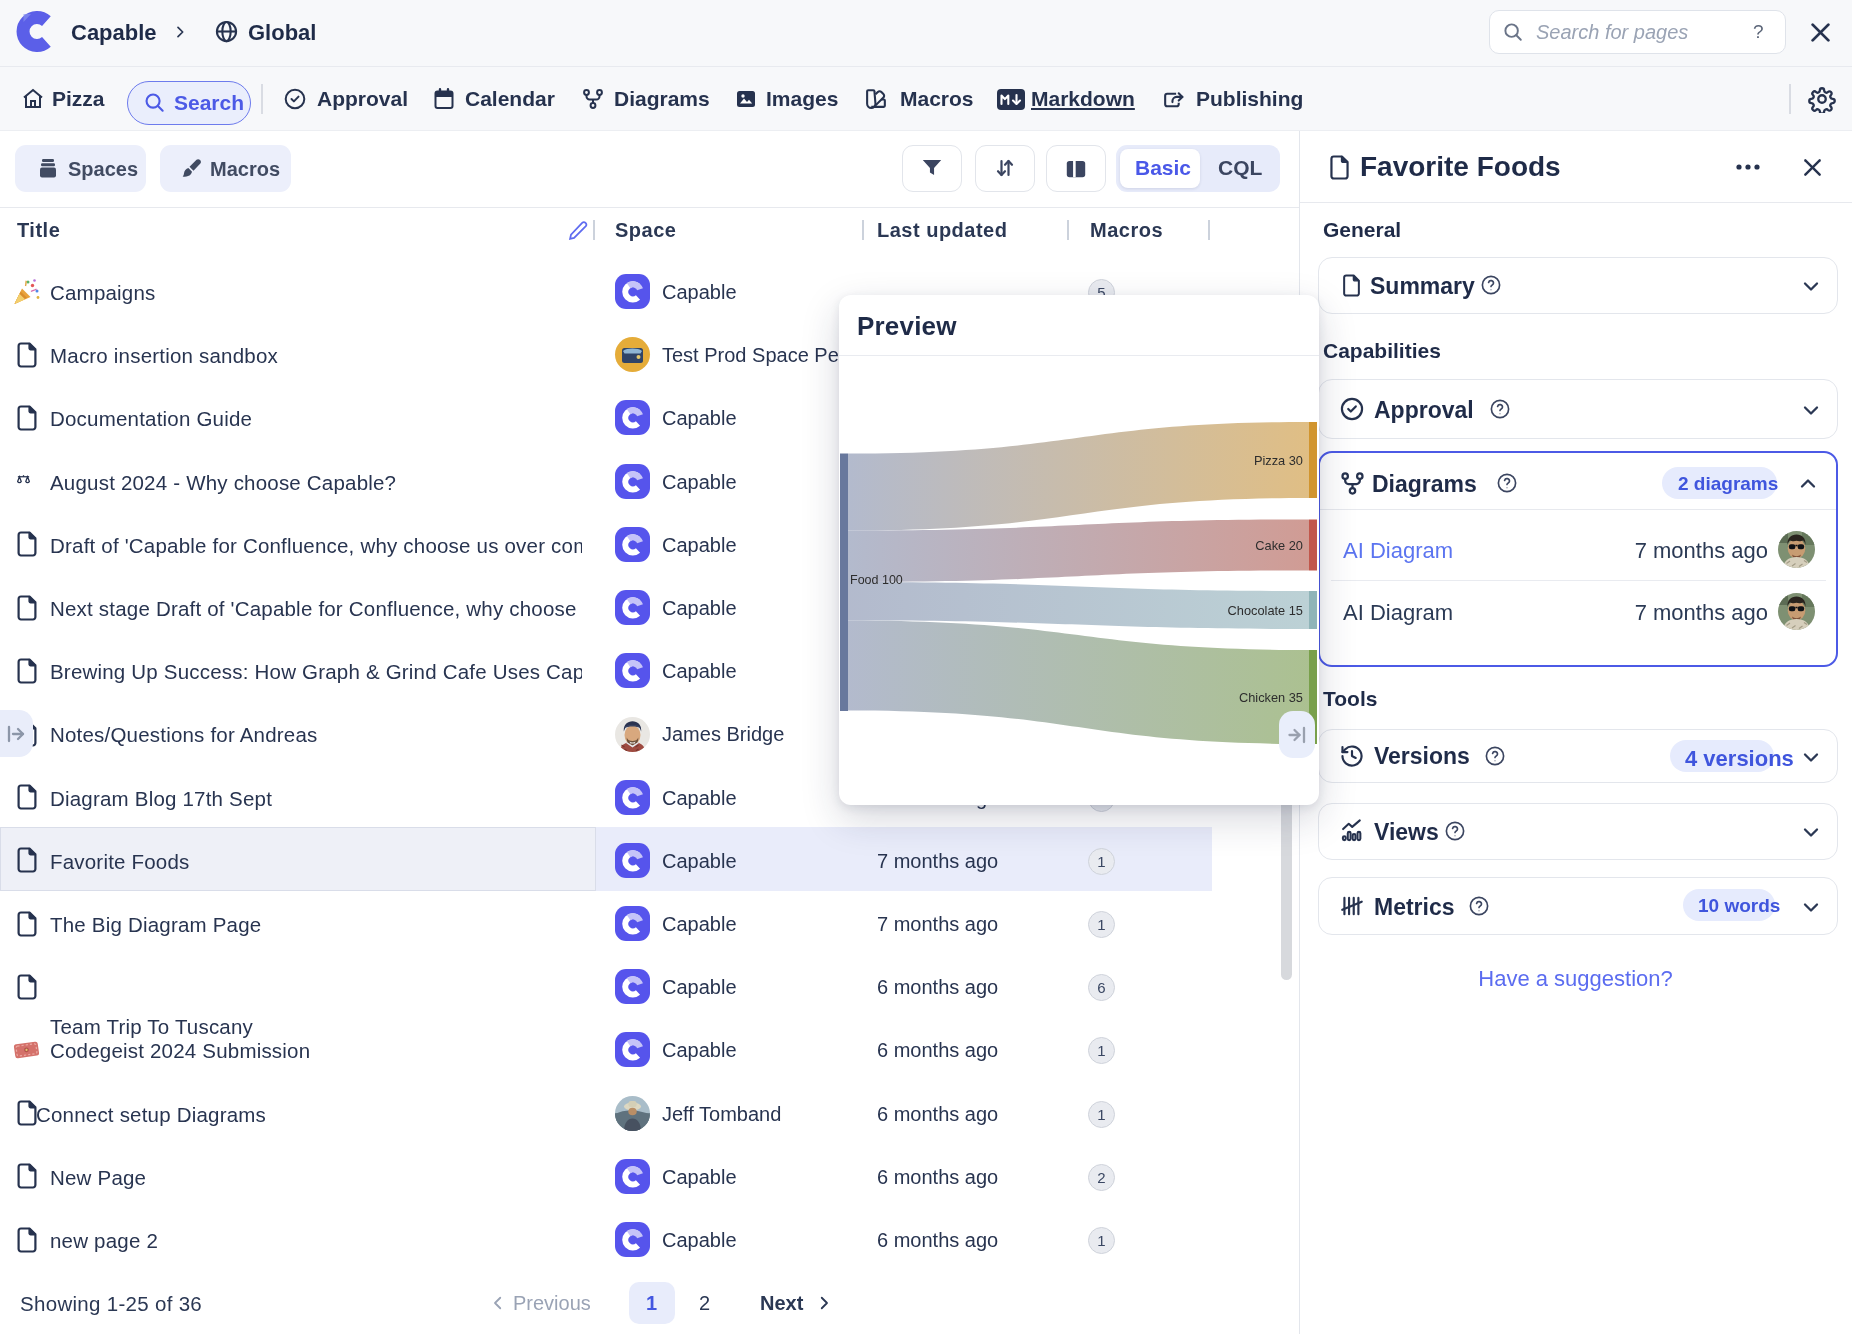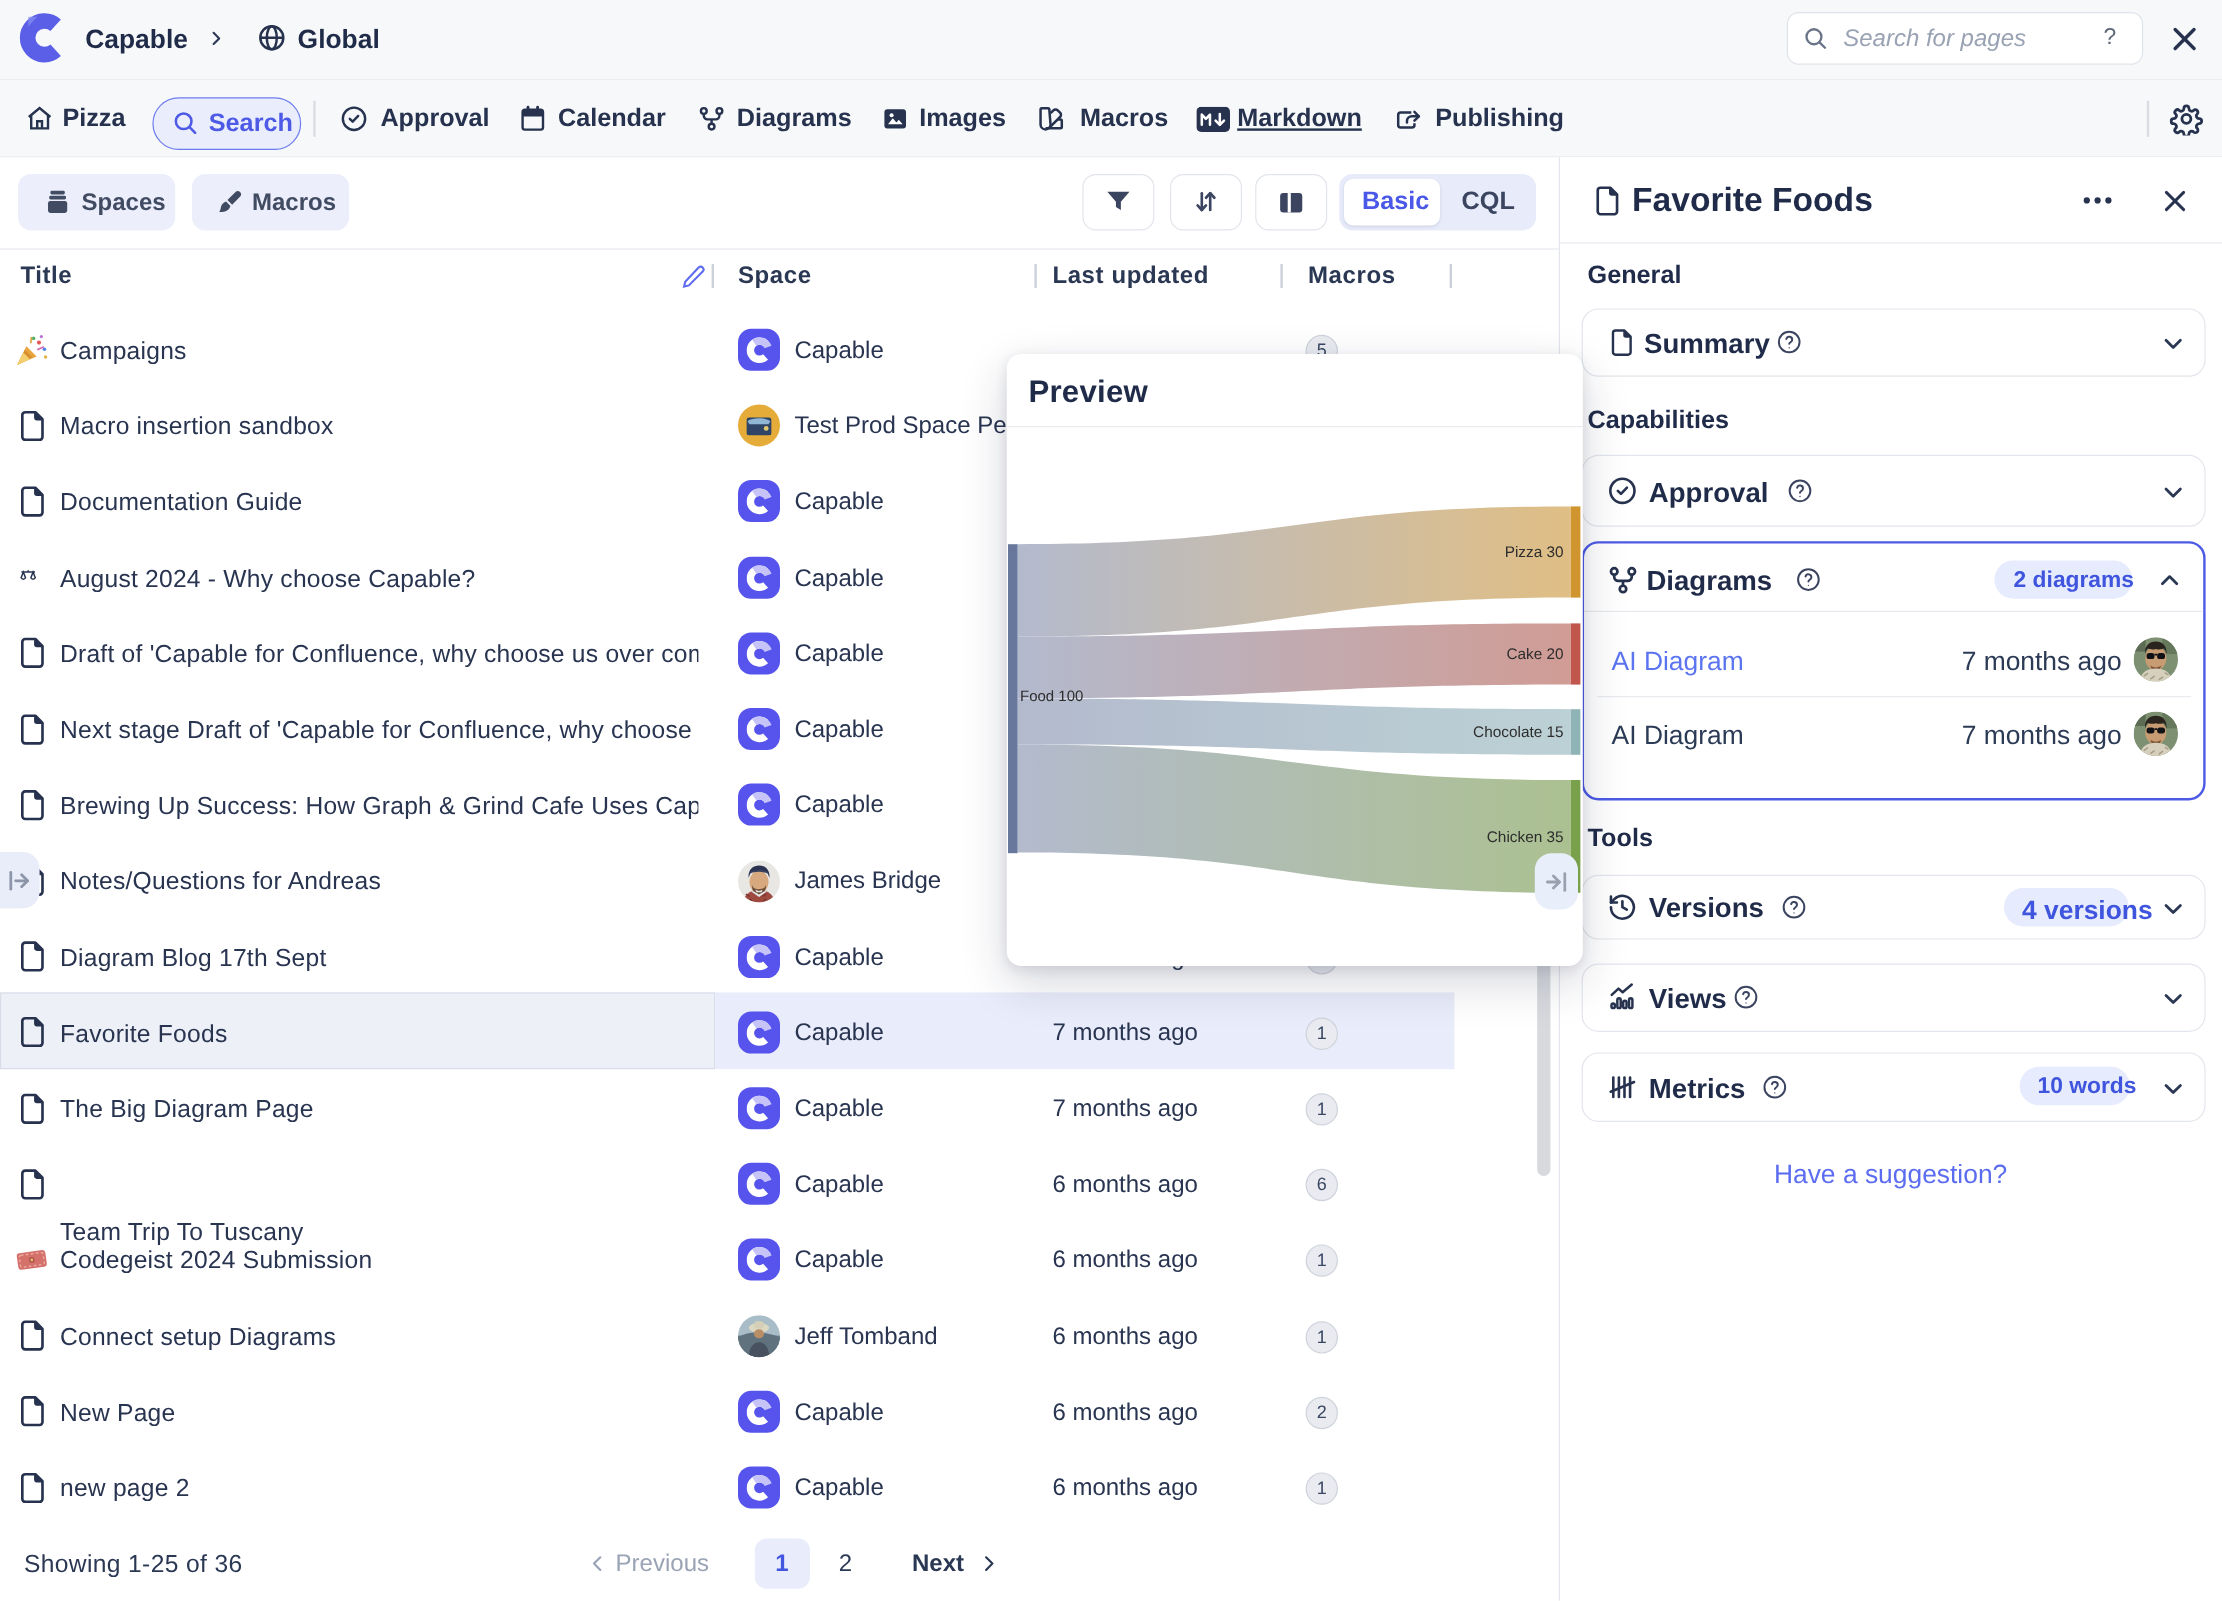--- a/index.html
+++ b/index.html
@@ -366,21 +366,21 @@
         <path d="M16 17.5 A7.6 7.6 0 1 1 16 6.2" fill="none" stroke="#fff" stroke-width="6.2"></path>
         <path d="M6.55 5.62 A7.6 7.6 0 0 1 18.05 9.25" fill="none" stroke="#c5c3f8" stroke-width="6.2"></path>
       </svg>
 <div class="abs" style="left:662px;top:1039px;font-size:20px;color:#283450;white-space:nowrap;">Capable</div>
 <div class="abs" style="left:877px;top:1039px;font-size:20px;color:#283450;">6 months ago</div>
 <div class="abs" style="left:1088px;top:1037px;width:27px;height:27px;background:#e9ebf0;border:1px solid #cfd3db;border-radius:50%;font-size:15px;color:#3a4763;display:flex;align-items:center;justify-content:center;">1</div>
 <svg class="abs" style="left:15px;top:1099px;" width="24" height="28" viewBox="0 0 24 28" fill="none" stroke="#26324e" stroke-width="2.2">
         <path d="M14.5 2.5H6a2.4 2.4 0 0 0-2.4 2.4v18.2A2.4 2.4 0 0 0 6 25.5h12a2.4 2.4 0 0 0 2.4-2.4V8.4Z" stroke-linejoin="round"></path>
         <path d="M14.1 2.6v4.6a1.5 1.5 0 0 0 1.5 1.5h4.6Z" fill="#26324e" stroke="#26324e" stroke-width="1.4" stroke-linejoin="round"></path>
       </svg>
-<div class="abs" style="left:50px;top:1103px;width:532px;font-size:20.5px;letter-spacing:.2px;color:#283450;white-space:nowrap;overflow:hidden;">Connect setup Diagrams</div>
+<div class="abs" style="left:36px;top:1103px;width:532px;font-size:20.5px;letter-spacing:.2px;color:#283450;white-space:nowrap;overflow:hidden;">Connect setup Diagrams</div>
 <svg class="abs" style="left:615px;top:1096px;" width="35" height="35" viewBox="0 0 35 35">
         <defs>
           <clipPath id="cfx13">
             <circle cx="17.5" cy="17.5" r="17.5"></circle>
           </clipPath>
         </defs>
         <g clip-path="url(#cfx13)">
           <rect width="35" height="20" fill="#a9bdc9"></rect>
           <rect y="17" width="35" height="18" fill="#70848f"></rect>
           <path d="M0 18c6-3 12-4 18-3.5 7 .5 12 2 17 4v17H0z" fill="#5f727e"></path>

